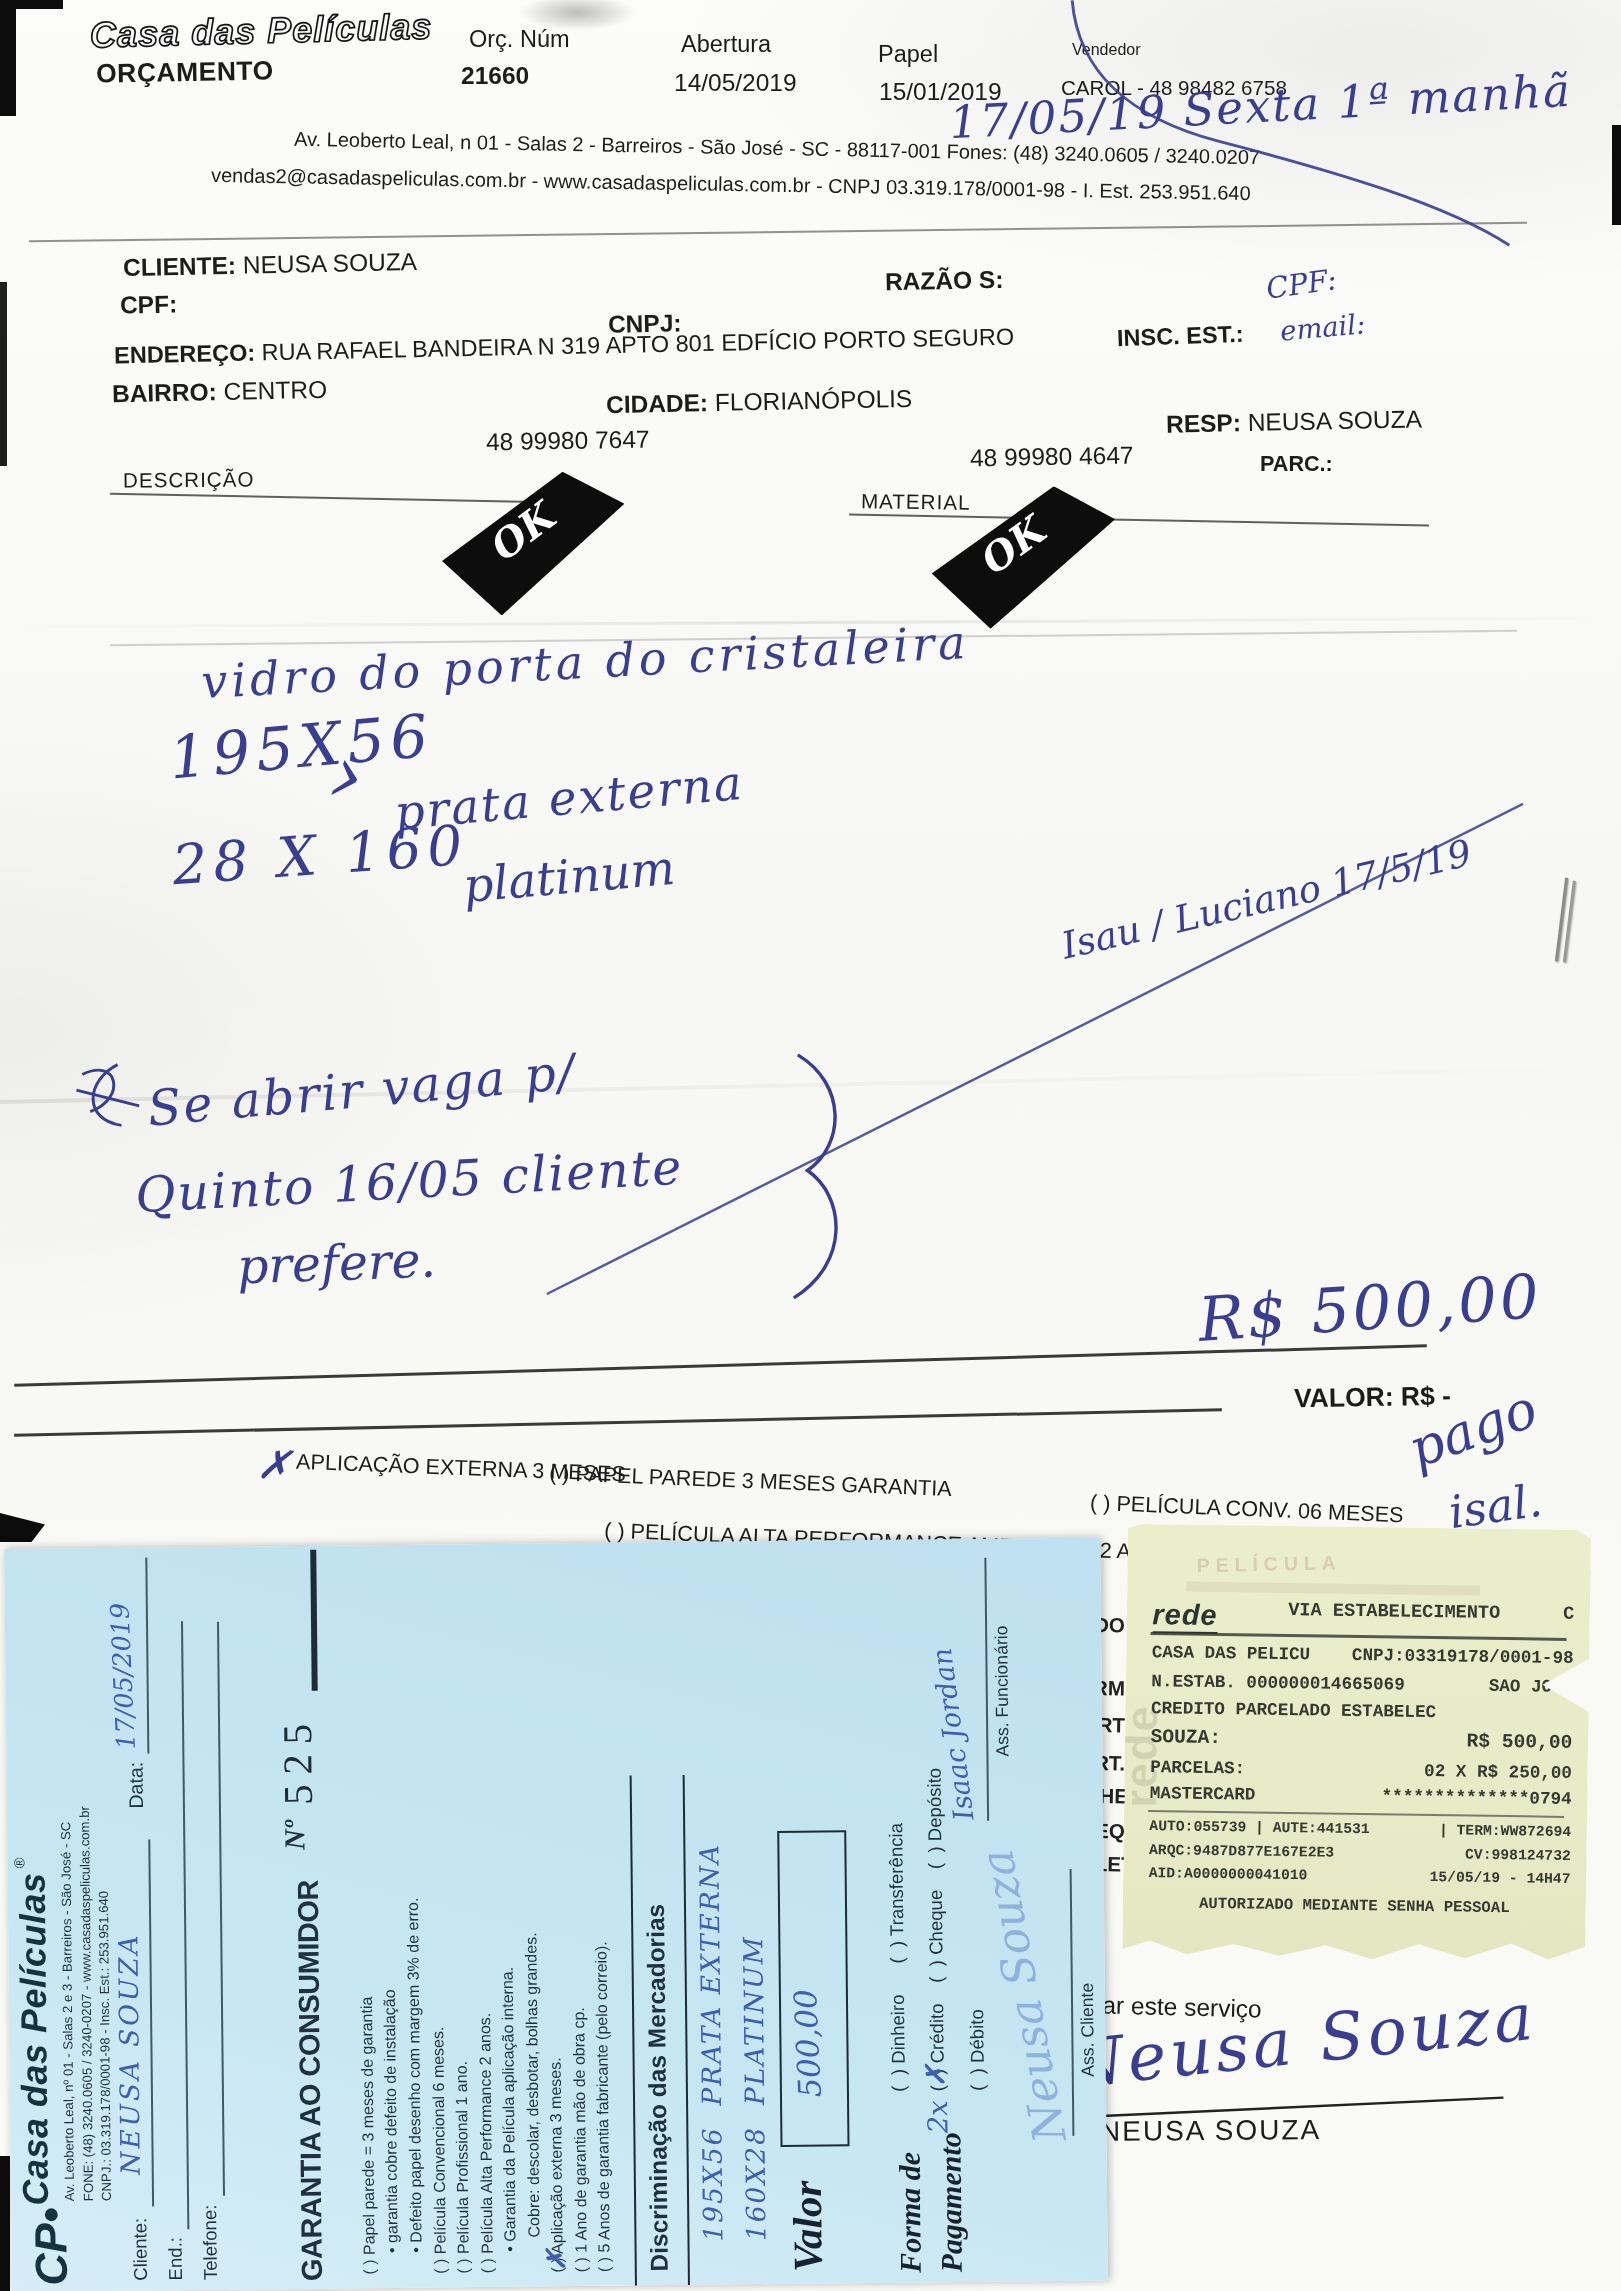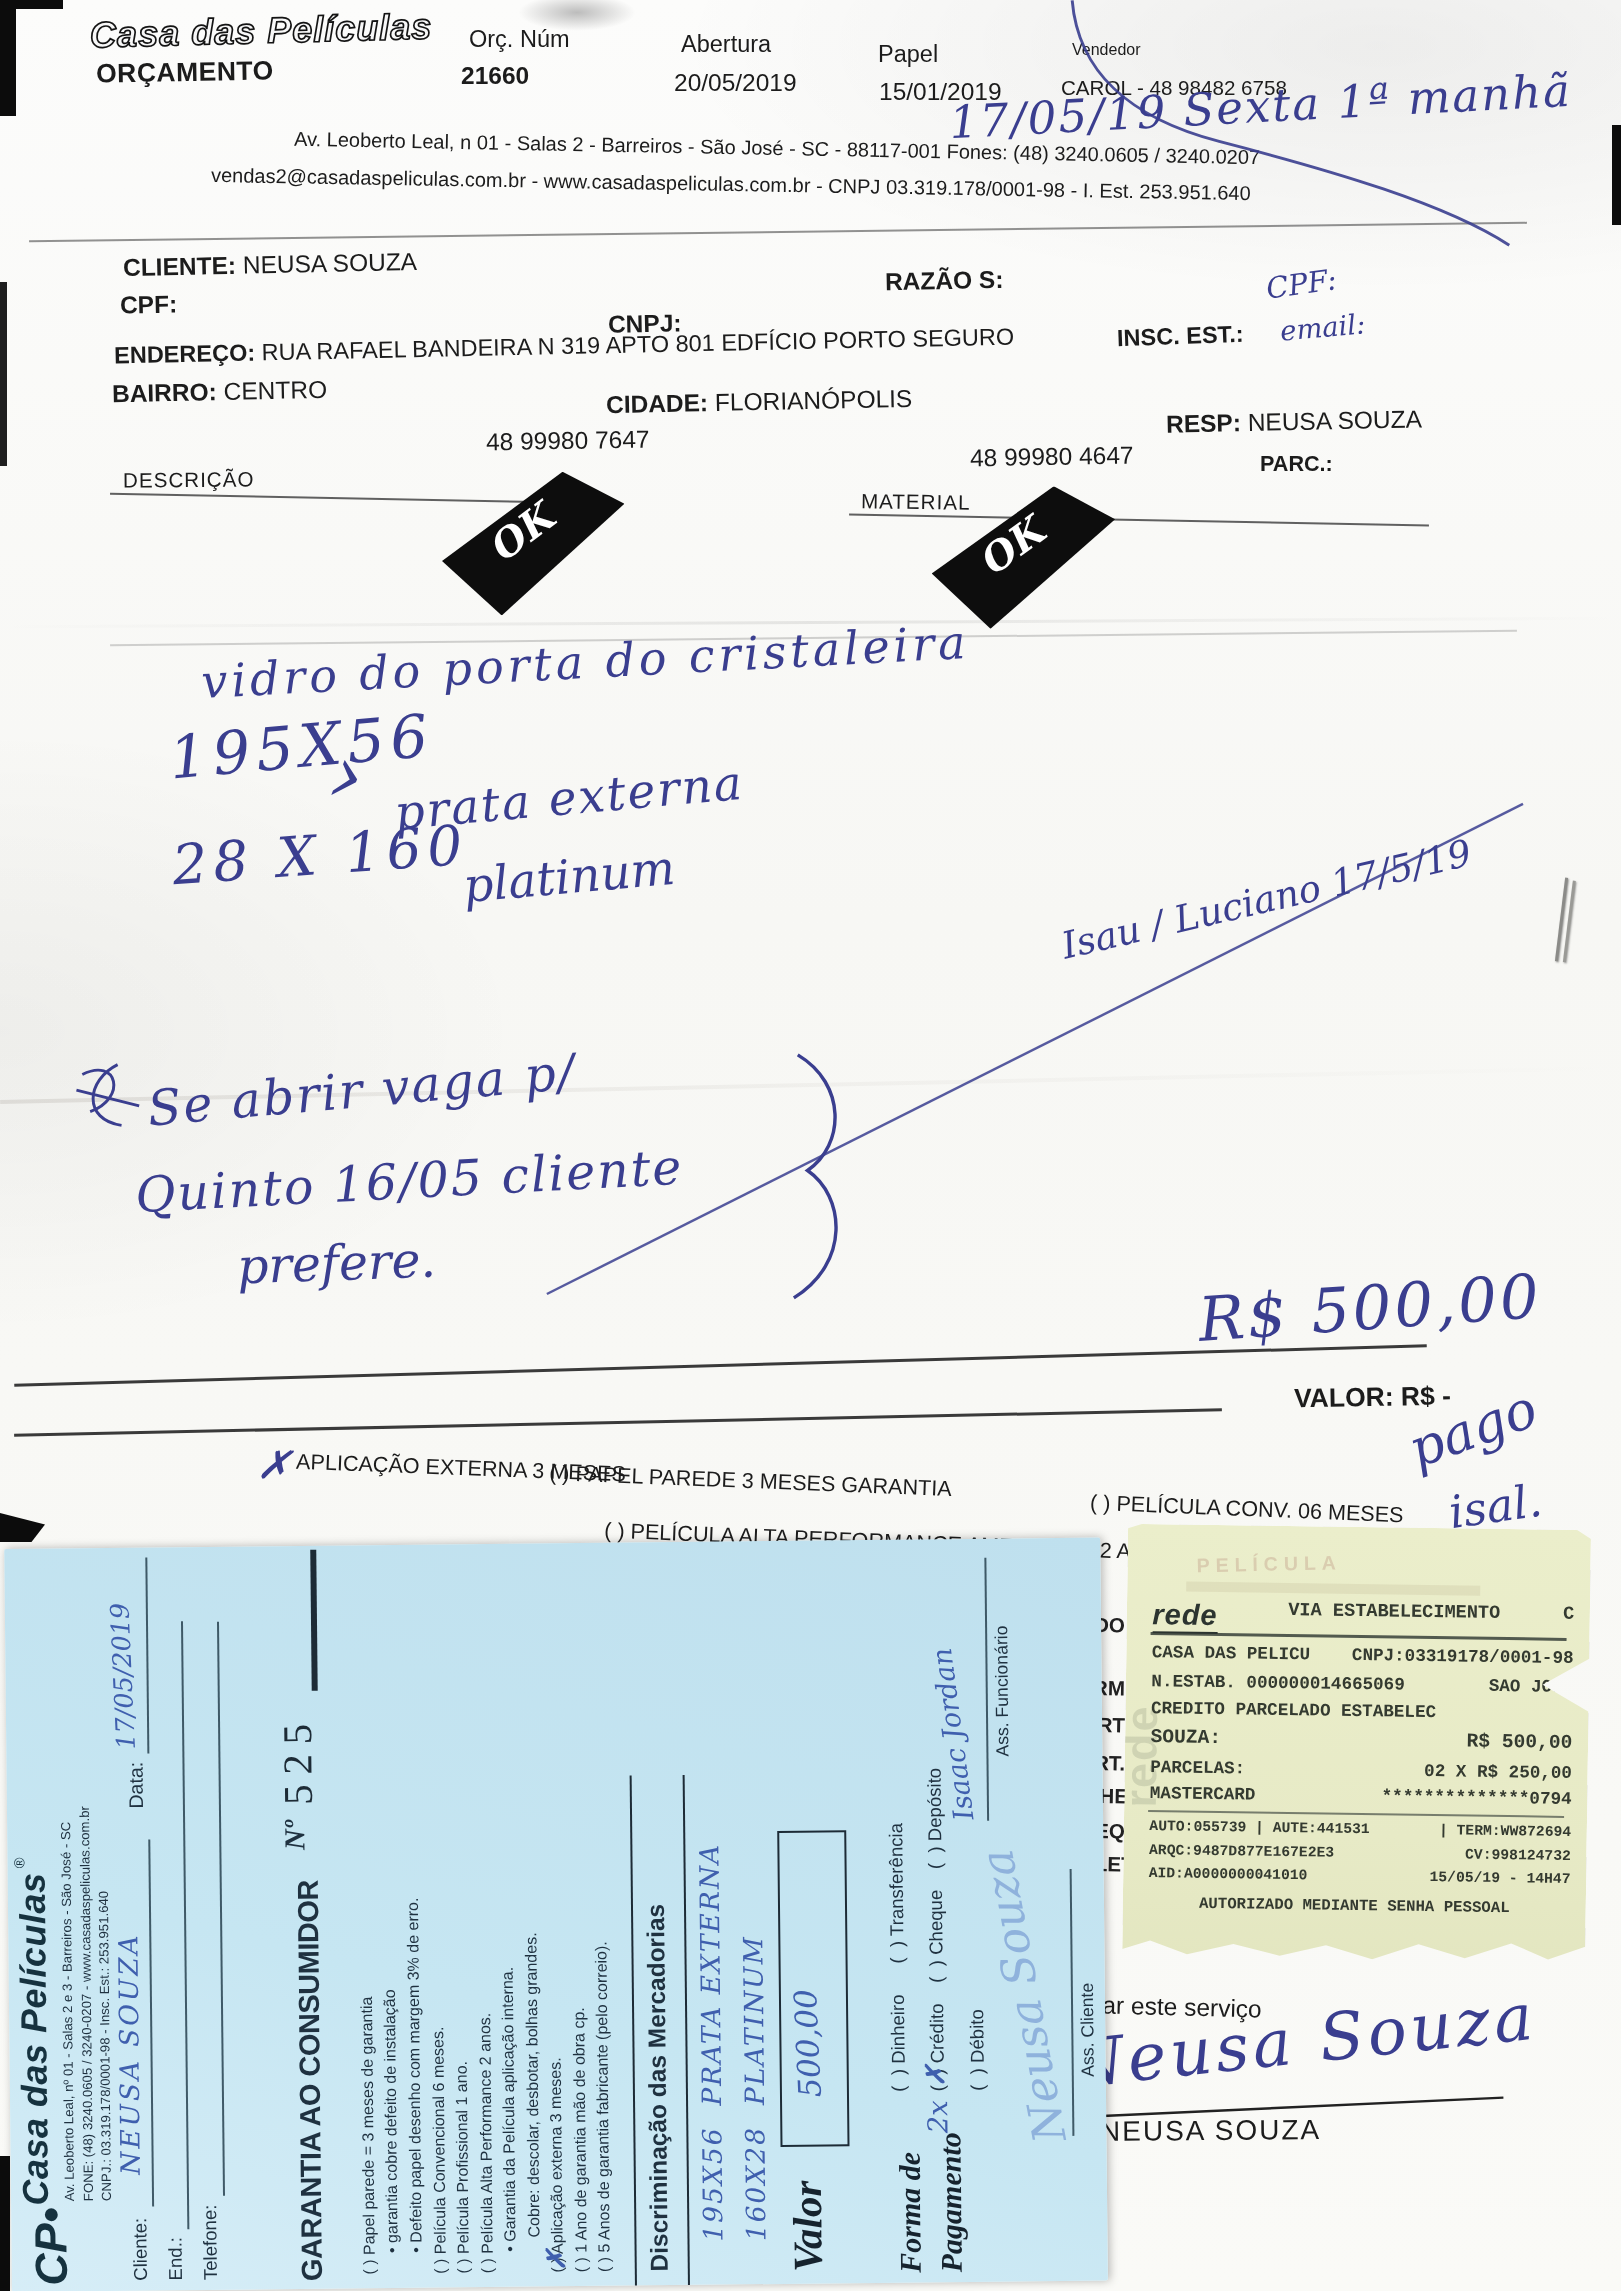--- a/index.html
+++ b/index.html
@@ -51,21 +51,21 @@
 
 <div class="abs crease" style="left:0;top:621px;width:1621px;height:2.9px;background:linear-gradient(90deg,transparent,rgba(90,90,90,.13),transparent);transform:rotate(-.3deg)"></div>
 <div class="abs crease" style="left:0;top:1083px;width:1621px;height:3.9px;background:linear-gradient(90deg,rgba(120,110,100,.16),rgba(120,110,100,.06),transparent);transform:rotate(-1.2deg)"></div>
 
 <div class="abs logo-outline" style="left:90px;top:9.8px;font-size:36px;transform:rotate(-1.5deg)"><span>Casa das Películas</span></div>
 <div class="abs p b" style="left:96px;top:57px;font-size:26.5px;letter-spacing:0.5px;transform:rotate(-1deg)">ORÇAMENTO</div>
 
 <div class="abs p" style="left:469px;top:25.5px;font-size:23.5px">Orç. Núm</div>
 <div class="abs p b" style="left:461px;top:62px;font-size:24.5px">21660</div>
 <div class="abs p" style="left:681px;top:31px;font-size:23.5px">Abertura</div>
-<div class="abs p" style="left:674px;top:69px;font-size:24.5px">20/05/2019</div>
+<div class="abs p" style="left:674px;top:69px;font-size:24.5px">14/05/2019</div>
 <div class="abs p" style="left:878px;top:41px;font-size:23.5px">Papel</div>
 <div class="abs p" style="left:879px;top:78px;font-size:24.5px">15/01/2019</div>
 <div class="abs p" style="left:1072px;top:41px;font-size:16px">Vendedor</div>
 <div class="abs p" style="left:1061px;top:76px;font-size:20.6px">CAROL - 48 98482 6758</div>
 
 <div class="abs hand" style="left:949px;top:80px;font-size:45px;letter-spacing:2px;transform:rotate(-3deg);white-space:nowrap">17/05/19 Sexta 1ª manhã</div>
 
 <div class="abs p" style="left:294px;top:137px;font-size:20px;transform:rotate(1.1deg)">Av. Leoberto Leal, n 01 - Salas 2 - Barreiros - São José - SC - 88117-001 Fones: (48) 3240.0605 / 3240.0207</div>
 <div class="abs p" style="left:211px;top:173px;font-size:20px;transform:rotate(1deg)">vendas2@casadaspeliculas.com.br - www.casadaspeliculas.com.br - CNPJ 03.319.178/0001-98 - I. Est. 253.951.640</div>
 <div class="abs rule" style="left:29px;top:231px;width:1498px;opacity:.55;transform:rotate(-.7deg)"></div>

